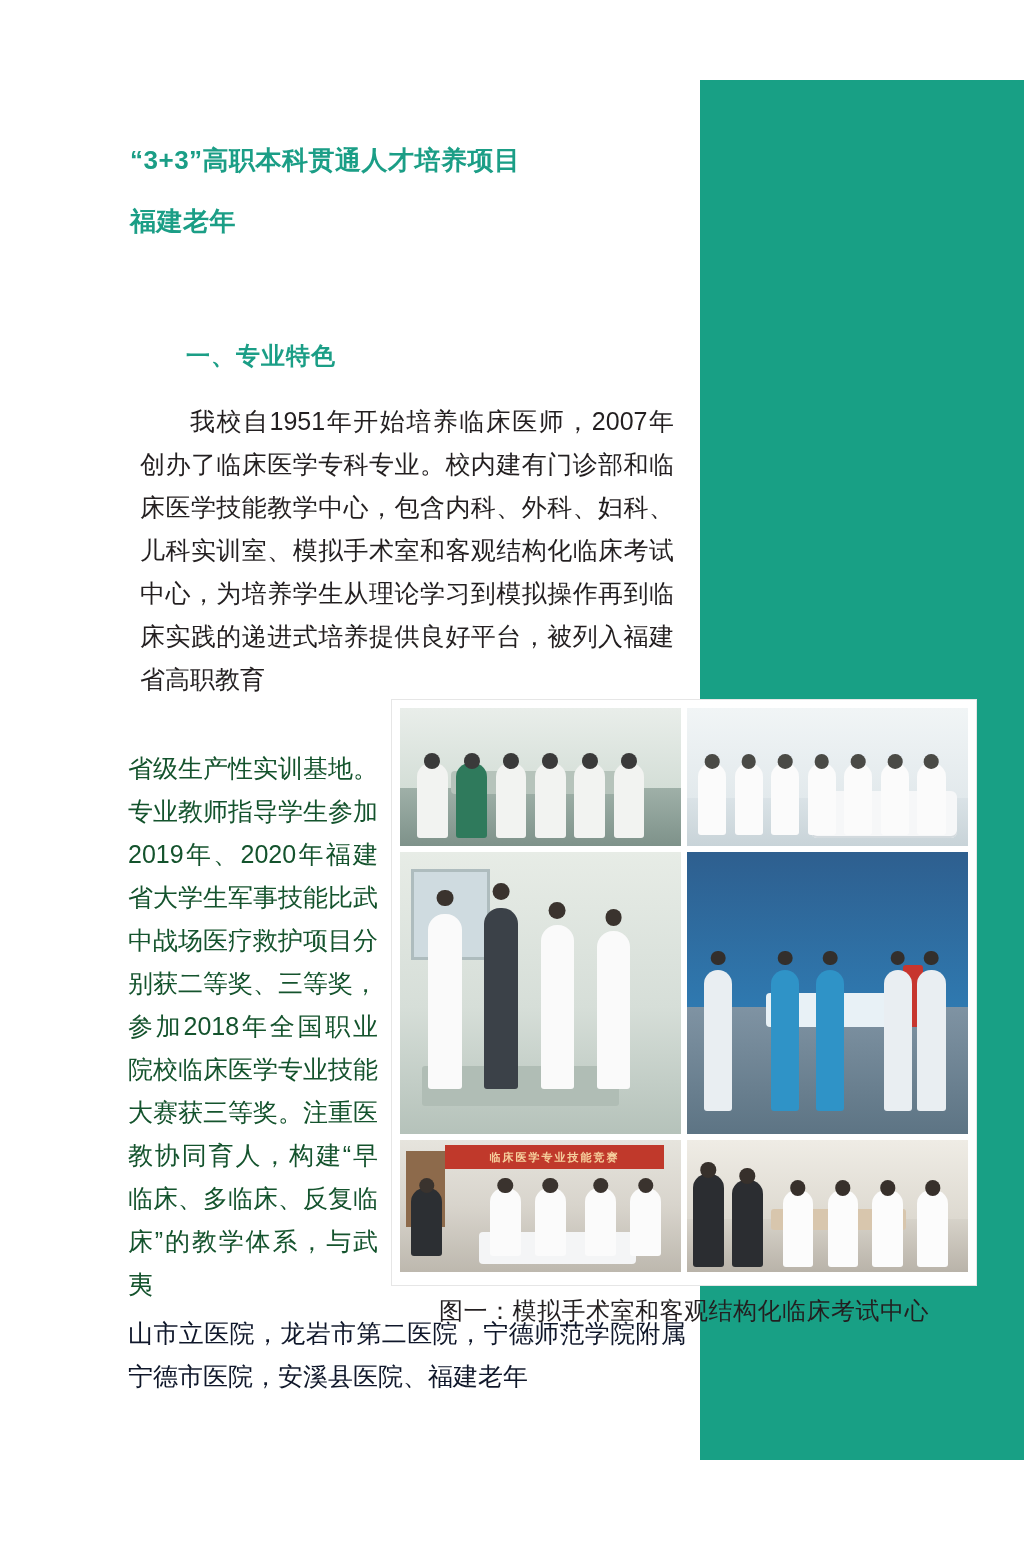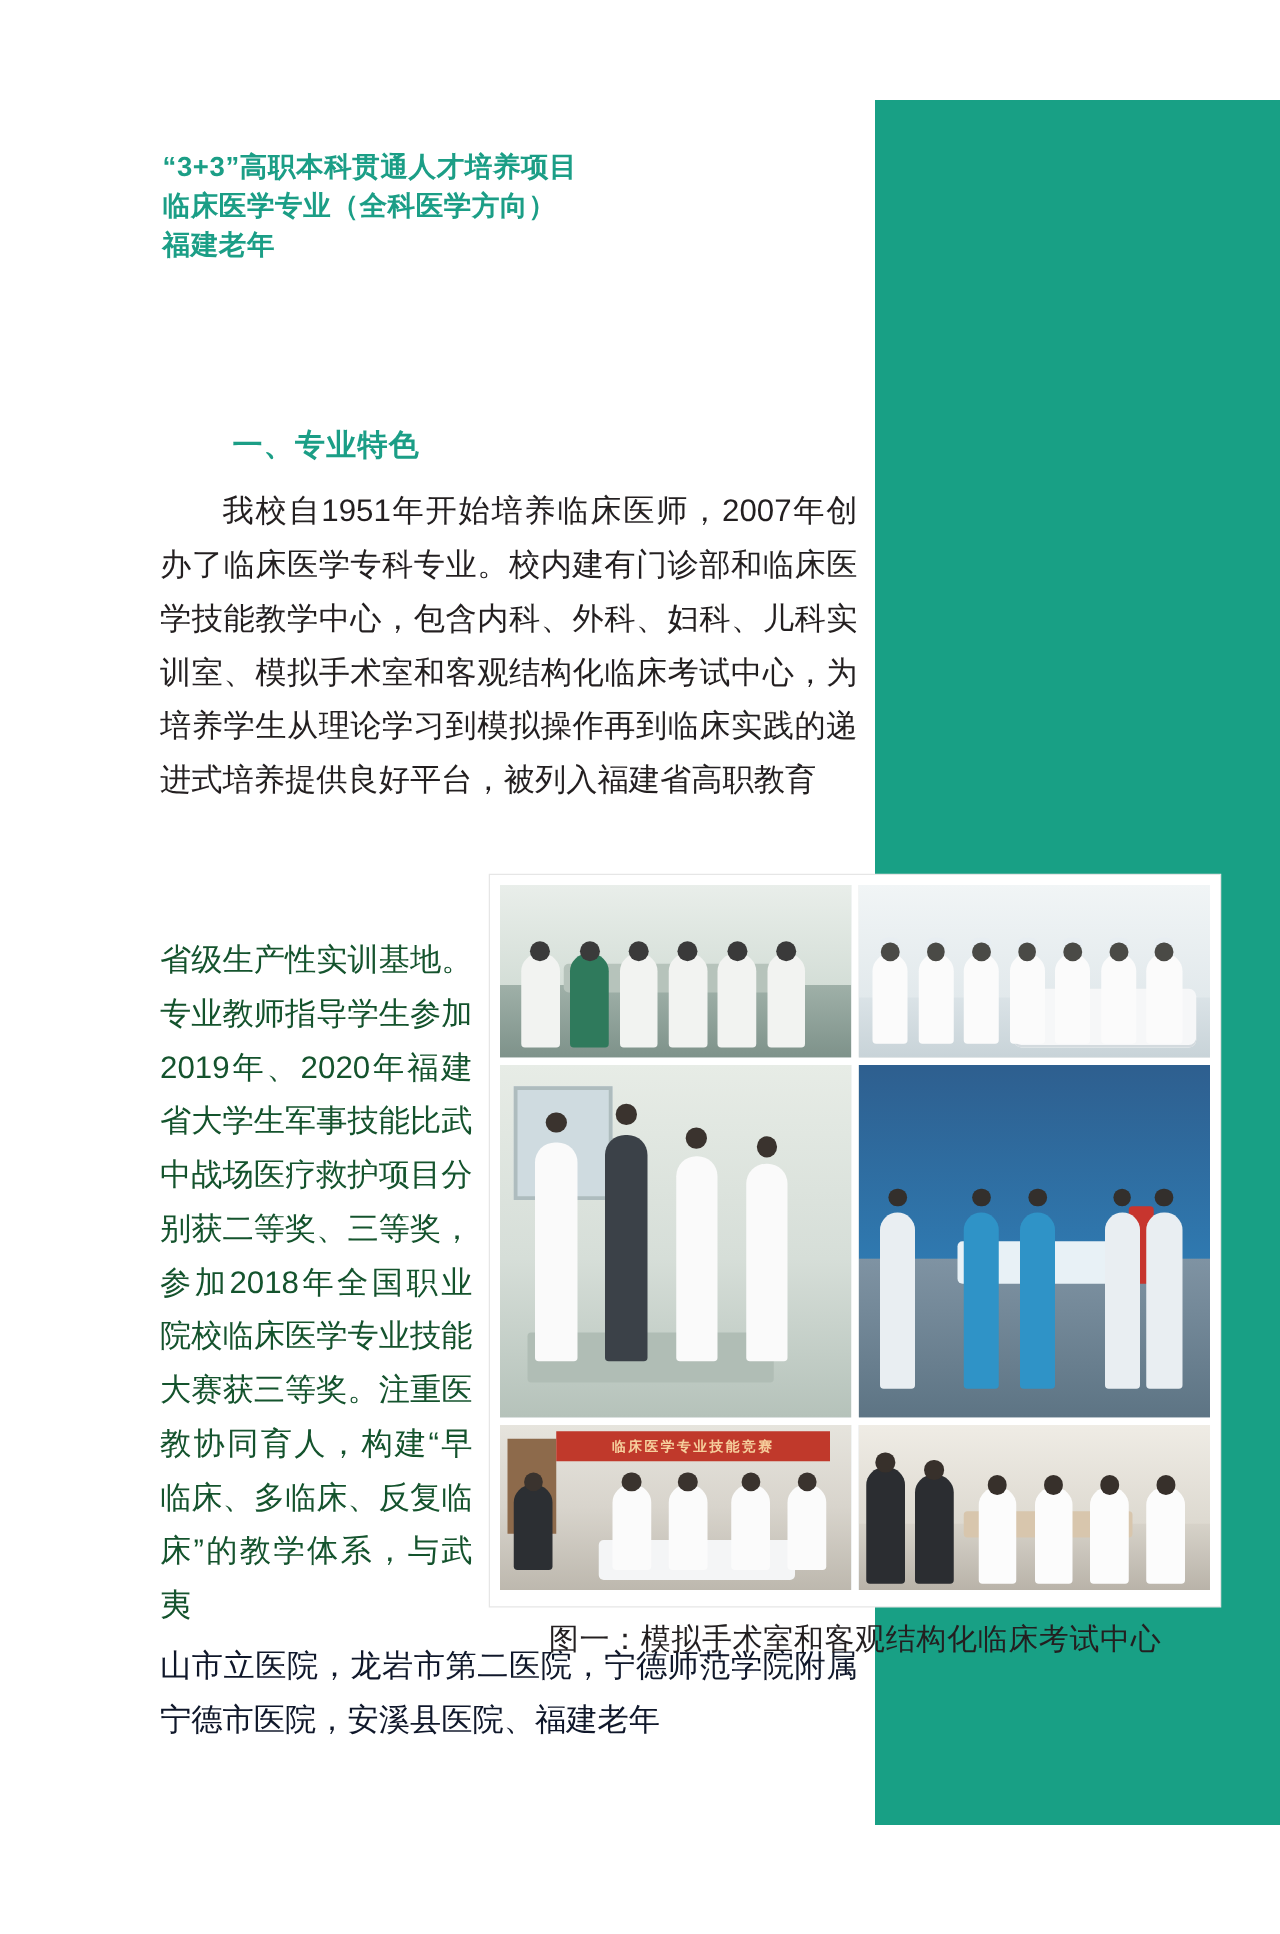--- a/index.html
+++ b/index.html
@@ -35,26 +35,27 @@
     height: 1547px;
   }
 
   .title-block {
     position: absolute;
     top: 118px;
     left: 130px;
     width: 570px;
   }
   .title-line {
-    font-size: 22px;
+    font-size: 26px;
     font-weight: bold;
     color: #1b9e86;
     line-height: 1.42;
     letter-spacing: 0.5px;
     white-space: nowrap;
+    margin-top: 24px;
   }
 
   .section-heading {
     position: absolute;
     top: 340px;
     left: 186px;
     font-size: 24px;
     font-weight: bold;
     color: #1b9e86;
     letter-spacing: 1px;
@@ -65,21 +66,21 @@
     position: absolute;
     top: 388px;
     left: 128px;
     width: 558px;
     font-size: 25px;
     line-height: 43px;
     color: #231f20;
     text-align: justify;
   }
   .body-col p {
-    margin: 0;
+    margin: 12px;
     text-indent: 2em;
     text-align: justify;
     text-justify: inter-ideograph;
   }
 
   
   .narrow-col {
     position: absolute;
     top: 747px;
     left: 128px;
@@ -200,21 +201,20 @@
 </style>
 </head>
 <body>
 
 <div class="green-band"></div>
 
 <div class="page">
 
   <div class="title-block">
     <div class="title-line">“3+3”高职本科贯通人才培养项目</div>
-    <div class="title-line">临床医学专业（全科医学方向）</div>
     <div class="title-line">福建老年</div>
   </div>
 
   <div class="section-heading">一、专业特色</div>
 
   <div class="body-col">
     <p>我校自1951年开始培养临床医师，2007年创办了临床医学专科专业。校内建有门诊部和临床医学技能教学中心，包含内科、外科、妇科、儿科实训室、模拟手术室和客观结构化临床考试中心，为培养学生从理论学习到模拟操作再到临床实践的递进式培养提供良好平台，被列入福建省高职教育</p>
   </div>
 
   <div class="narrow-col">

